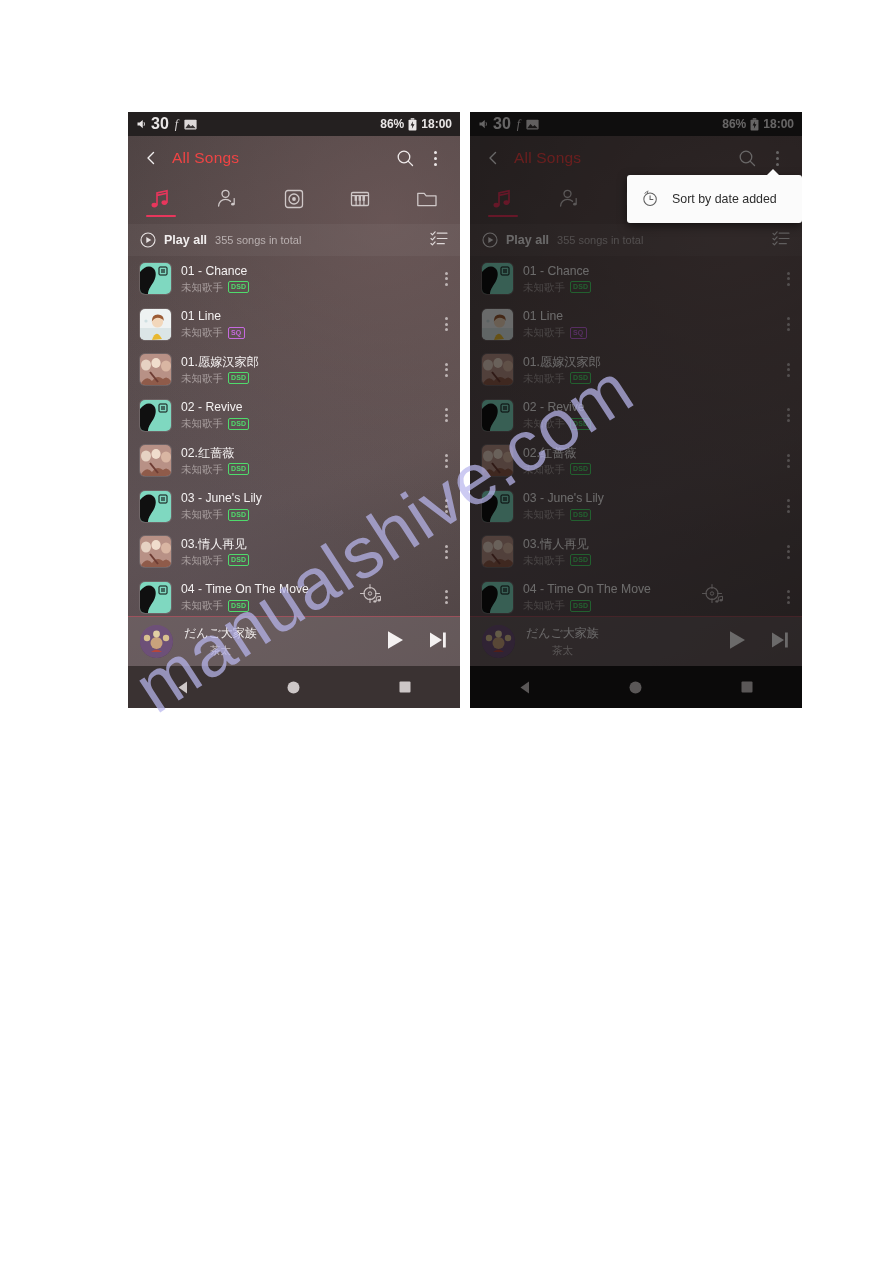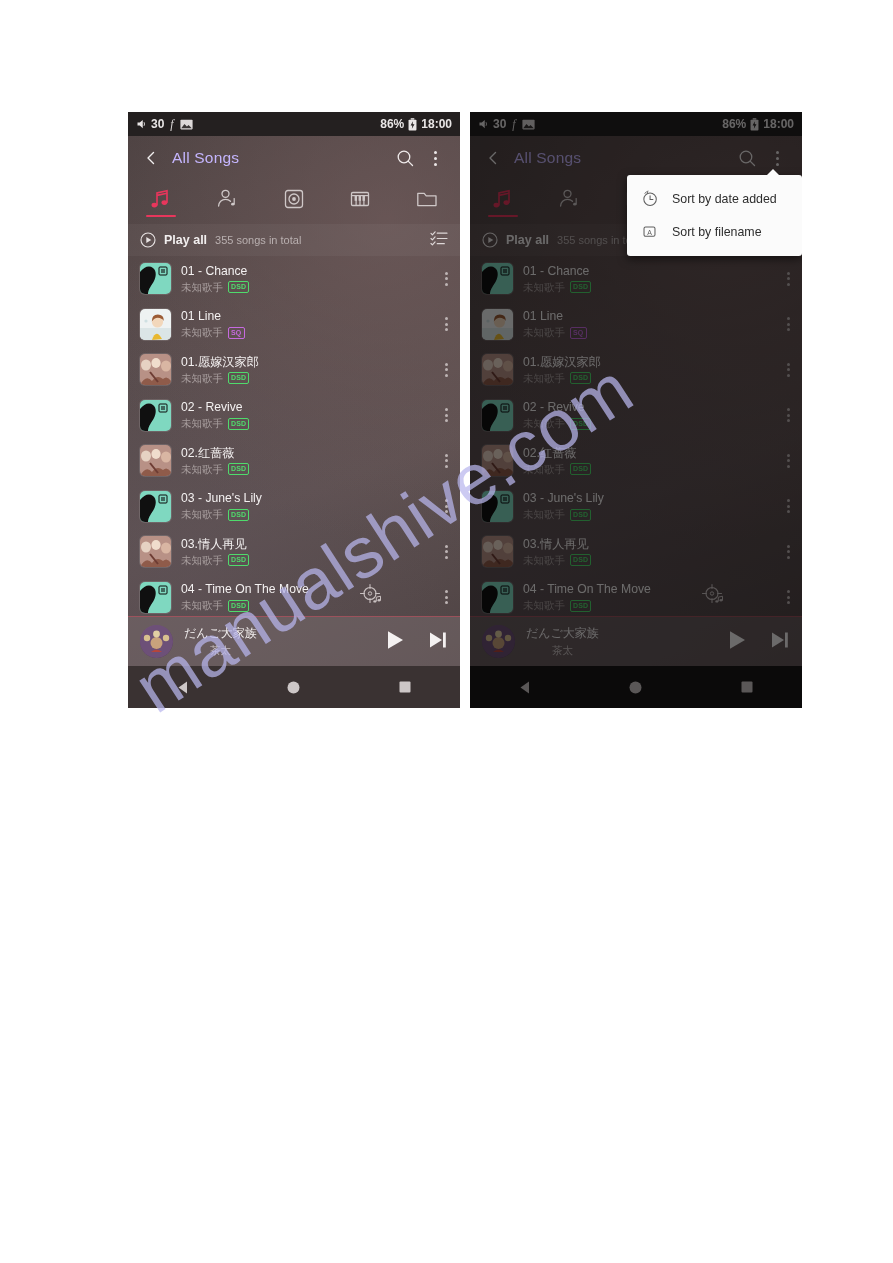--- a/index.html
+++ b/index.html
@@ -53,37 +53,37 @@
     position: relative; z-index: 5;
     height: 24px;
     background: #242020;
     display: flex; align-items: center;
     padding: 0 8px;
     color: #e9e6e6;
     font-size: 11.5px;
   }
   .sb-left { display: flex; align-items: center; gap: 6px; }
   .sb-right { margin-left: auto; display: flex; align-items: center; gap: 4px; font-weight: 700; font-size: 12px; }
-  .sb-vol { display: flex; align-items: center; gap: 3px; font-weight:700; font-size:12px;}
+  .sb-vol { display: flex; align-items: center; gap: 3px; font-weight:700; font-size:16px;}
   .ico-speaker { width: 12px; height: 12px; display:block; }
   .ico-f { font-family: "Liberation Serif", serif; font-style: italic; font-size: 12px; color:#ddd9d9; }
   .ico-pic { width: 13px; height: 11px; display:block; }
   .ico-batt { width: 9px; height: 13px; display:block; }
 
   
   .appbar {
     position: relative; z-index: 4;
     height: 44px;
     display: flex; align-items: center;
     padding: 0 10px;
     color: #f2efef;
   }
   .appbar .back { width: 26px; height: 26px; display:flex; align-items:center; justify-content:center; }
   .appbar .title {
-    font-size: 15.5px; margin-left: 8px; color: #c4b5fd; letter-spacing:.2px;
+    font-size: 15.5px; margin-left: 8px; color: #ef4444; letter-spacing:.2px;
   }
   .appbar .spacer { flex: 1; }
   .appbar .act { width: 30px; height: 30px; display:flex; align-items:center; justify-content:center; }
   .dots { display:flex; flex-direction:column; gap:3px; align-items:center; }
   .dots i { display:block; width:3px; height:3px; border-radius:50%; background:#ebe7e7; }
 
   
   .tabs {
     position: relative; z-index: 4;
     height: 44px;
@@ -916,27 +916,18 @@
       <div class="dd-item">
         <span class="dd-ico">
           <svg width="17" height="17" viewBox="0 0 18 18">
             <circle cx="9.6" cy="9.8" r="6.6" stroke="#5e5e5e" stroke-width="1.1" fill="none"></circle>
             <path d="M9.6 6.1v4h3" stroke="#5e5e5e" stroke-width="1.1" fill="none" stroke-linecap="round"></path>
             <path d="M4.2 3.6l1.6-1.8M6.6 3.1l.7-2" stroke="#5e5e5e" stroke-width="1" stroke-linecap="round"></path>
           </svg>
         </span>
         <span class="dd-label">Sort by date added</span>
       </div>
-      <div class="dd-item">
-        <span class="dd-ico">
-          <svg width="17" height="17" viewBox="0 0 18 18">
-            <rect x="3.2" y="4.2" width="11.6" height="9.8" rx="1.6" stroke="#5e5e5e" stroke-width="1.1" fill="none"></rect>
-            <text x="9" y="12.2" font-family="Liberation Sans, sans-serif" font-size="7.4" fill="#5e5e5e" text-anchor="middle">A</text>
-          </svg>
-        </span>
-        <span class="dd-label">Sort by filename</span>
-      </div>
     </div>
   </div>
 
   <div class="watermark">manualshive.com</div>
 
 </div>
 
 </body></html>

